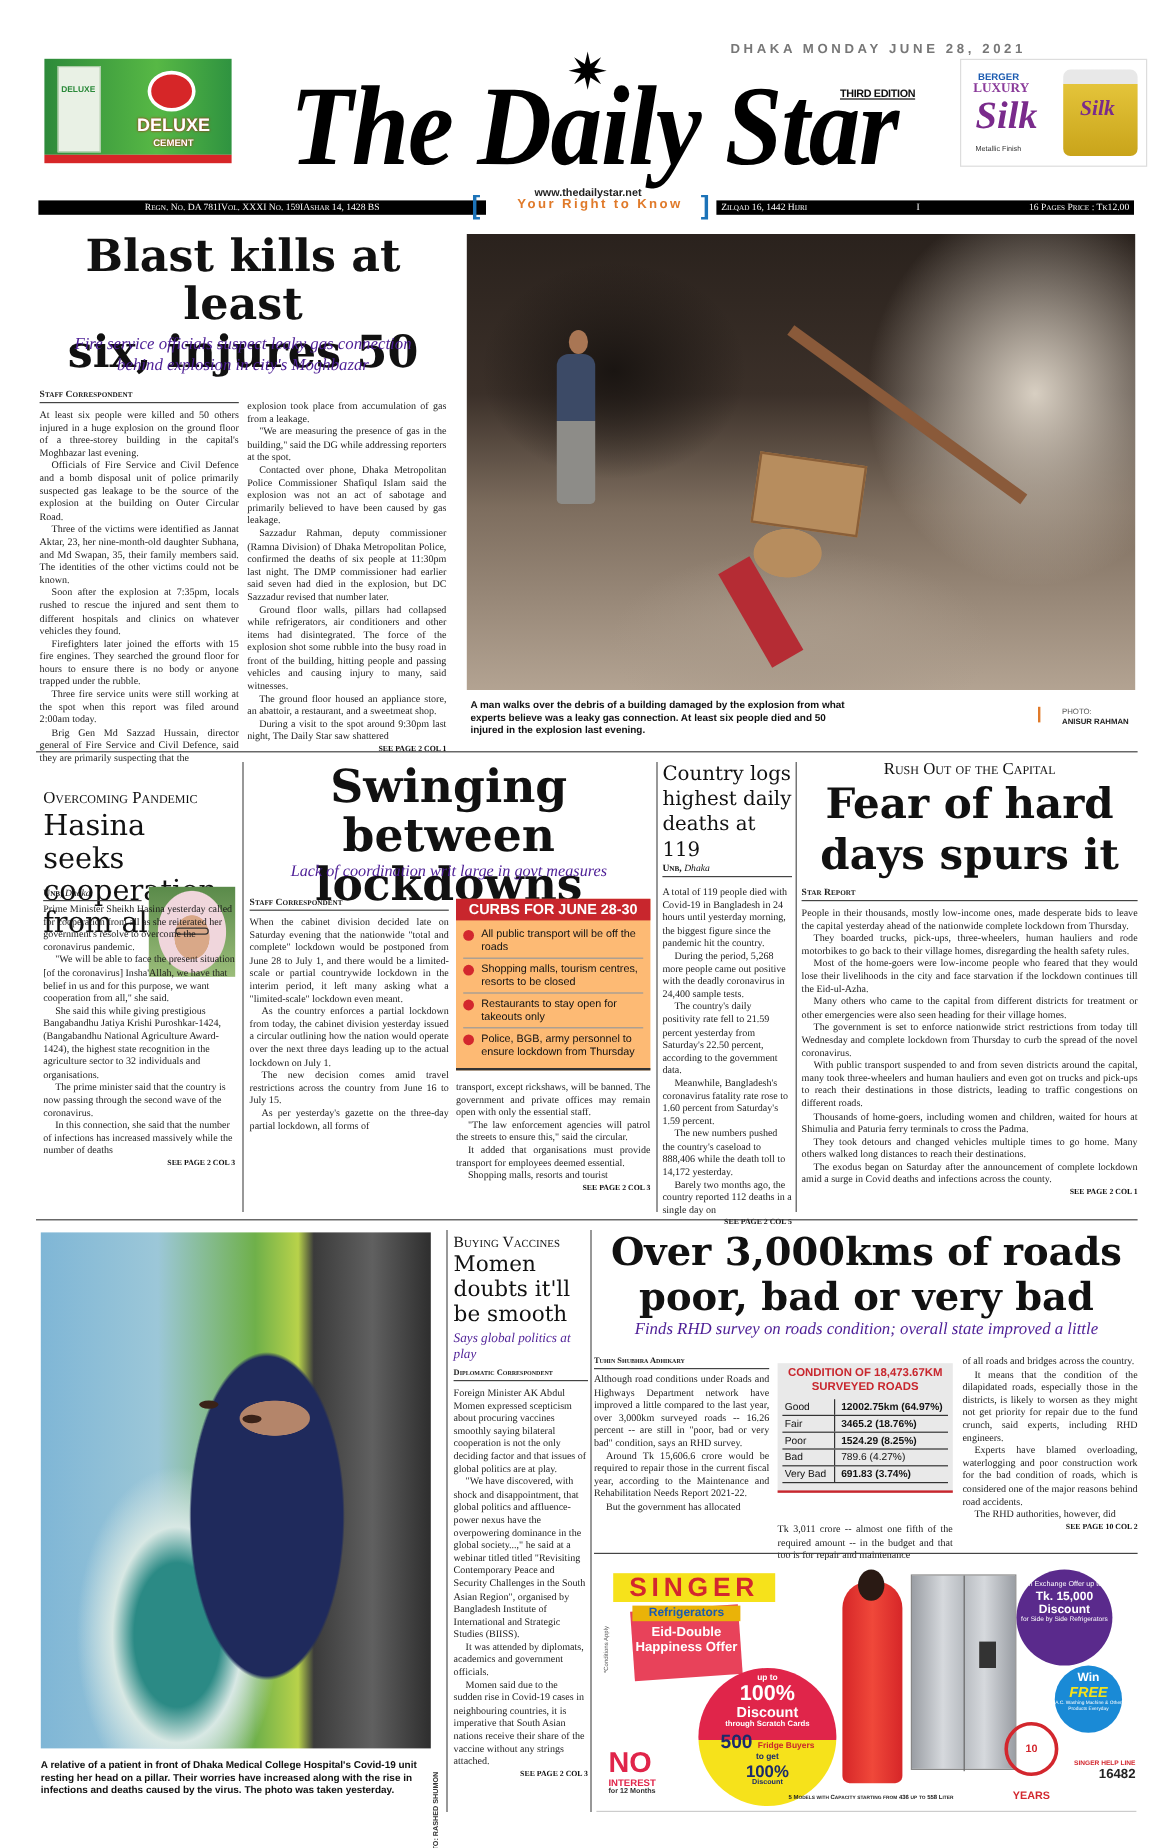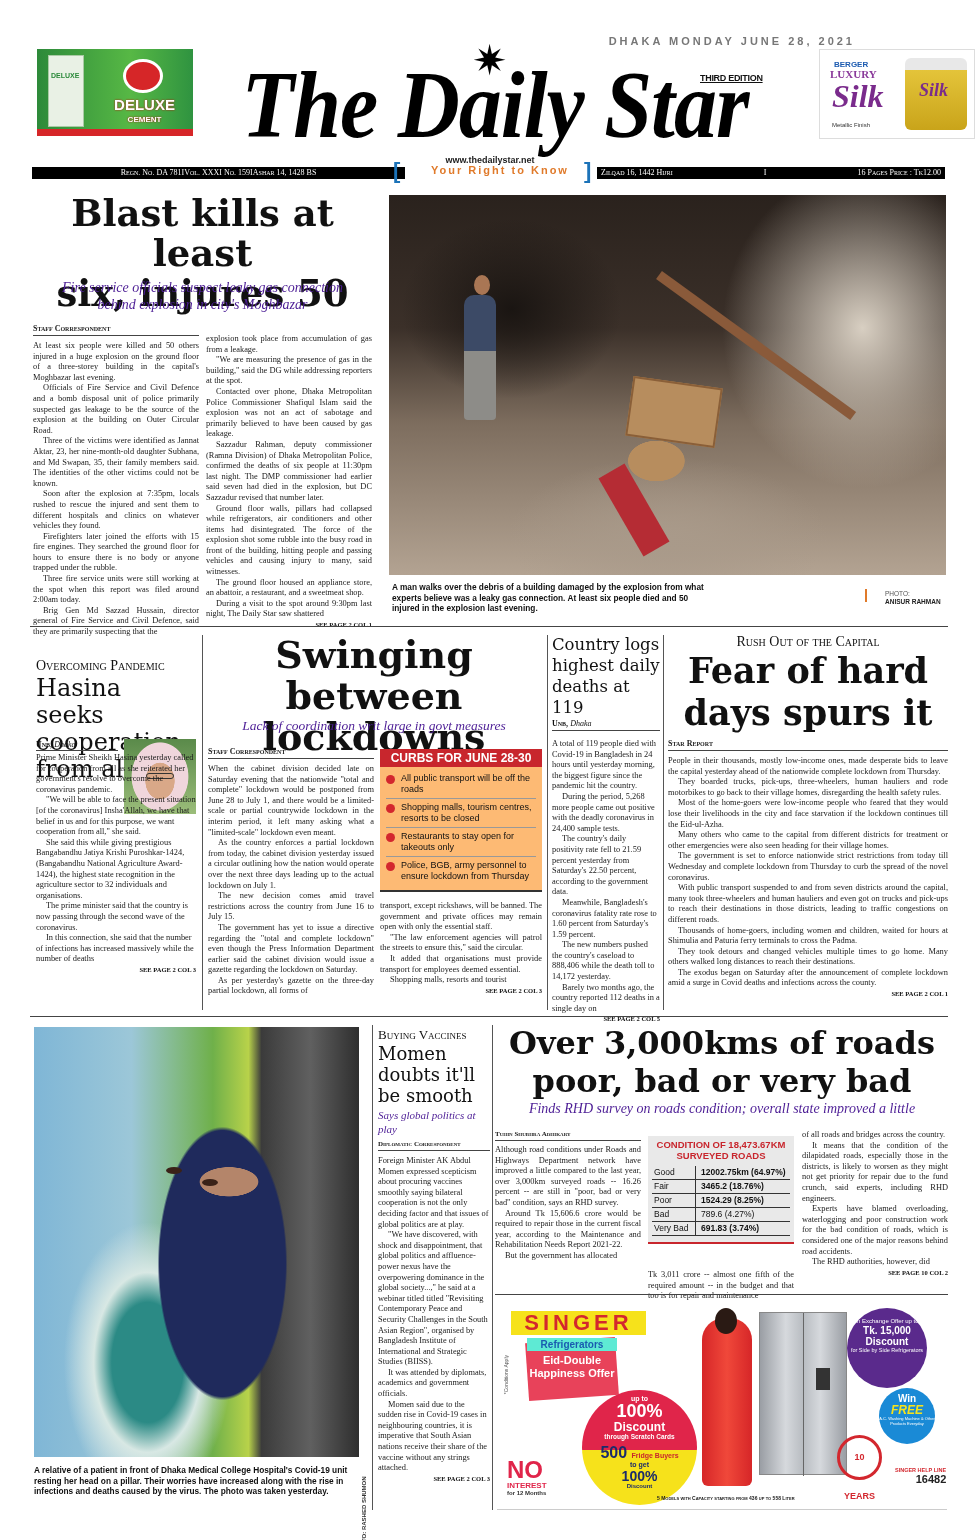--- a/index.html
+++ b/index.html
@@ -12,21 +12,21 @@
 .dateline{left:0;width:855px;top:35px;text-align:right;font-family:"Liberation Sans",sans-serif;font-weight:bold;font-size:11px;letter-spacing:3px;color:#777}
 .logo{left:215px;top:50px;width:560px;height:110px;text-align:center;font-family:"Liberation Serif",serif;font-weight:bold;font-size:86px;letter-spacing:-1px;line-height:110px;color:#000;font-style:italic;transform:scaleY(1.1)}
 .star{left:472px;top:40px;font-size:42px;color:#000;line-height:1}
 .edition{left:700px;top:73px;font-family:"Liberation Sans",sans-serif;font-weight:bold;font-size:9px;text-decoration:underline;letter-spacing:-.3px}
 .ad-cement{left:37px;top:49px;width:156px;height:87px;background:linear-gradient(90deg,#2d8a3a,#57b845 60%,#2f9340);border-bottom:7px solid #d62628}
 .ad-cement .bag{position:absolute;left:11px;top:6px;width:36px;height:72px;background:#e9f1e5;border:1px solid #aacaa5}
 .ad-cement .bag span{position:absolute;top:16px;left:2px;font-size:7px;color:#2b8a3a;font-weight:bold;font-family:"Liberation Sans",sans-serif}
 .ad-cement .bull{position:absolute;left:86px;top:10px;width:40px;height:34px;border-radius:50%;background:#d62628;border:3px solid #fff}
 .ad-cement .brand{position:absolute;left:65px;top:48px;width:85px;text-align:center;font-family:"Liberation Sans",sans-serif;font-weight:bold;color:#fff;font-size:15px;line-height:15px;text-shadow:0 0 2px #c00}
 .ad-cement .brand small{display:block;font-size:8px;color:#fff}
-.ad-paint{left:819px;top:49px;width:156px;height:90px;background:#fff;border:1px solid #ddd}
+.ad-paint{left:800px;top:49px;width:156px;height:90px;background:#fff;border:1px solid #ddd}
 .ad-paint .b1{position:absolute;left:14px;top:10px;font-family:"Liberation Sans",sans-serif;font-weight:bold;font-size:8px;color:#1c5bb0}
 .ad-paint .b2{position:absolute;left:10px;top:18px;font-family:Liberation Serif, serif;font-size:11px;color:#8a3a9a;font-weight:bold}
 .ad-paint .b3{position:absolute;left:12px;top:28px;font-family:"Liberation Serif",serif;font-style:italic;font-weight:bold;font-size:32px;color:#7a2b8c}
 .ad-paint .b4{position:absolute;left:12px;top:72px;font-family:"Liberation Sans",sans-serif;font-size:6px;color:#333}
 .ad-paint .tin{position:absolute;left:85px;top:8px;width:62px;height:72px;border-radius:6px;background:linear-gradient(180deg,#e8e8e8 0 12px,#e4c43a 12px,#c9a41a);}
 .ad-paint .tin span{position:absolute;top:22px;left:14px;font-style:italic;font-weight:bold;color:#7a2b8c;font-size:18px;font-family:"Liberation Serif",serif}
 .url{left:0;width:980px;top:155px;text-align:center;font-family:"Liberation Sans",sans-serif;font-weight:bold;font-size:9px;color:#222}
 .barL{left:32px;top:167px;width:373px;height:12px;background:#000;color:#fff;font-size:8px;line-height:12px;font-family:"Liberation Serif",serif;display:flex;justify-content:center;padding:0 4px}
 .barR{left:597px;top:167px;width:348px;height:12px;background:#000;color:#fff;font-size:8px;line-height:12px;font-family:"Liberation Serif",serif;display:flex;justify-content:space-between;padding:0 4px}
 .brk{top:160px;font-size:22px;color:#1c73b8;font-family:"Liberation Sans",sans-serif;font-weight:bold;line-height:22px}
@@ -168,21 +168,20 @@
   <div>Swinging between</div>
     <div>lockdowns</div>
 </div>
 <div class="abs deck" style="left:204px;top:718px;width:340px;font-size:13.5px">Lack of coordination writ large in govt measures</div>
 <div class="abs" style="left:208px;top:747px;width:166px">
   <div class="byline">Staff Correspondent</div>
   <div class="body" id="lock-col1" style="margin-top:5px">
       <p>When the cabinet division decided late on Saturday evening that the nationwide "total and complete" lockdown would be postponed from June 28 to July 1, and there would be a limited-scale or partial countrywide lockdown in the interim period, it left many asking what a "limited-scale" lockdown even meant.</p>
       <p>As the country enforces a partial lockdown from today, the cabinet division yesterday issued a circular outlining how the nation would operate over the next three days leading up to the actual lockdown on July 1.</p>
       <p>The new decision comes amid travel restrictions across the country from June 16 to July 15.</p>
-      <p>The government has yet to issue a directive regarding the "total and complete lockdown" even though the Press Information Department earlier said the cabinet division would issue a gazette regarding the lockdown on Saturday.</p>
       <p>As per yesterday's gazette on the three-day partial lockdown, all forms of</p>
     </div>
 </div>
 <div class="abs" style="left:380px;top:749px;width:162px;background:#fdba74;border-bottom:2px solid #333">
   <div style="background:#c8262d;color:#fff;text-align:center;font-family:'Liberation Sans',sans-serif;font-weight:bold;font-size:12px;line-height:18px">CURBS FOR JUNE 28-30</div>
   <div id="curbs-list" style="padding:3px 6px 5px 6px">
       <div style="display: flex; align-items: flex-start; gap: 6px; padding: 3px 0px; border-bottom: 1px solid rgb(153, 153, 153); font-family: &quot;Liberation Sans&quot;, sans-serif; font-size: 9px; line-height: 11px;">
         <span style="flex: 0 0 9px; height: 9px; border-radius: 50%; background: rgb(211, 39, 46); margin-top: 2px;"></span>
         <span>All public transport will be off the roads</span>
       </div>
@@ -331,21 +330,21 @@
       <p>The RHD authorities, however, did</p>
     </div>
   <div class="jump">SEE PAGE 10 COL 2</div>
 </div>
 <div class="abs rule" style="left:495px;top:1294px;width:453px"></div>
 
 <div class="abs" style="left:497px;top:1300px;width:450px;height:210px;background:#fff;border-bottom:1px solid #ccc;overflow:hidden">
   <div style="position:absolute;left:14px;top:11px;width:135px;height:24px;background:#f6e21b;color:#d3272e;font-family:'Liberation Sans',sans-serif;font-weight:bold;font-size:22px;letter-spacing:4px;text-align:center;line-height:24px">SINGER</div>
   <div style="position:absolute;left:30px;top:40px;width:90px;height:58px;background:#e8425a;transform:rotate(-4deg)"></div>
   <div style="position:absolute;left:30px;top:38px;width:90px;color:#fff;text-align:center;font-family:'Liberation Sans',sans-serif;font-weight:bold;font-size:11px;line-height:13px">
-    <div style="color:#1a5bb0;background:#5eead4;font-size:10px">Refrigerators</div>
+    <div style="color:#1a5bb0;background:#eab308;font-size:10px">Refrigerators</div>
     <div style="margin-top:3px">Eid-Double Happiness Offer</div>
   </div>
   <div style="position:absolute;left:85px;top:90px;width:115px;height:115px;border-radius:50%;background:linear-gradient(#e0254a 0 52%,#f6e21b 52%)"></div>
   <div style="position:absolute;left:85px;top:95px;width:115px;text-align:center;font-family:'Liberation Sans',sans-serif;font-weight:bold;color:#fff;line-height:1.05">
     <div style="font-size:7px">up to</div>
     <div style="font-size:18px">100%</div>
     <div style="font-size:12px">Discount</div>
     <div style="font-size:6.5px">through Scratch Cards</div>
     <div style="color:#c8262d;margin-top:4px"><span style="font-size:16px;color:#1b2b6b">500</span> <span style="font-size:7px">Fridge Buyers</span></div>
     <div style="color:#1b2b6b;font-size:7px">to get</div>

